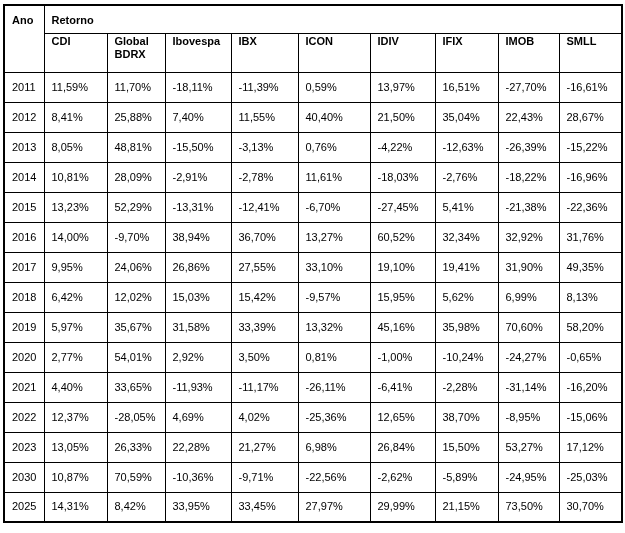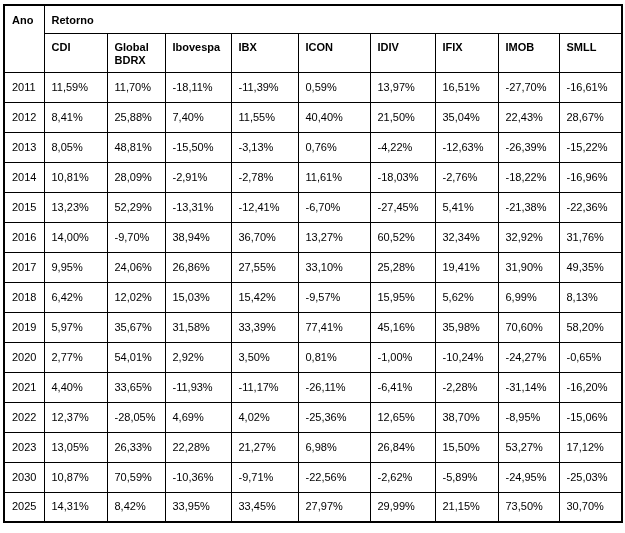--- a/index.html
+++ b/index.html
@@ -42,21 +42,21 @@
   }
   th.year-head {
     vertical-align: top;
     padding-top: 8px;
   }
   
   tr.cols-row th {
     height: 39px;
     font-weight: bold;
     vertical-align: top;
-    padding-top: 7px;
+    padding-top: 1px;
   }
   
   tbody td {
     height: 30px;
     font-weight: normal;
     vertical-align: middle;
   }
 </style>
 </head>
 <body>
@@ -165,21 +165,21 @@
           <td>32,92%</td>
           <td>31,76%</td>
         </tr>
         <tr>
           <td>2017</td>
           <td>9,95%</td>
           <td>24,06%</td>
           <td>26,86%</td>
           <td>27,55%</td>
           <td>33,10%</td>
-          <td>25,28%</td>
+          <td>19,10%</td>
           <td>19,41%</td>
           <td>31,90%</td>
           <td>49,35%</td>
         </tr>
         <tr>
           <td>2018</td>
           <td>6,42%</td>
           <td>12,02%</td>
           <td>15,03%</td>
           <td>15,42%</td>
@@ -188,21 +188,21 @@
           <td>5,62%</td>
           <td>6,99%</td>
           <td>8,13%</td>
         </tr>
         <tr>
           <td>2019</td>
           <td>5,97%</td>
           <td>35,67%</td>
           <td>31,58%</td>
           <td>33,39%</td>
-          <td>77,41%</td>
+          <td>13,32%</td>
           <td>45,16%</td>
           <td>35,98%</td>
           <td>70,60%</td>
           <td>58,20%</td>
         </tr>
         <tr>
           <td>2020</td>
           <td>2,77%</td>
           <td>54,01%</td>
           <td>2,92%</td>

